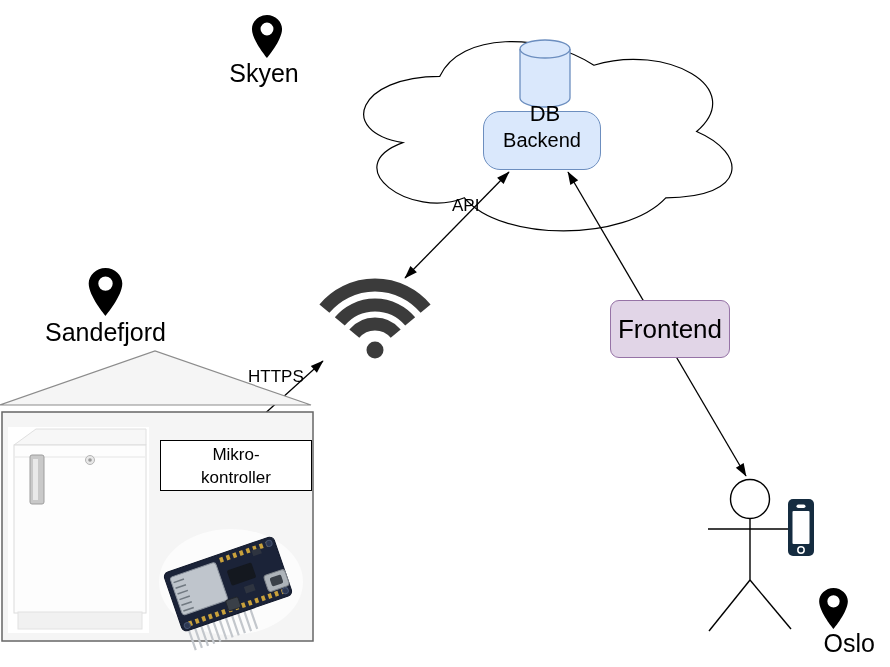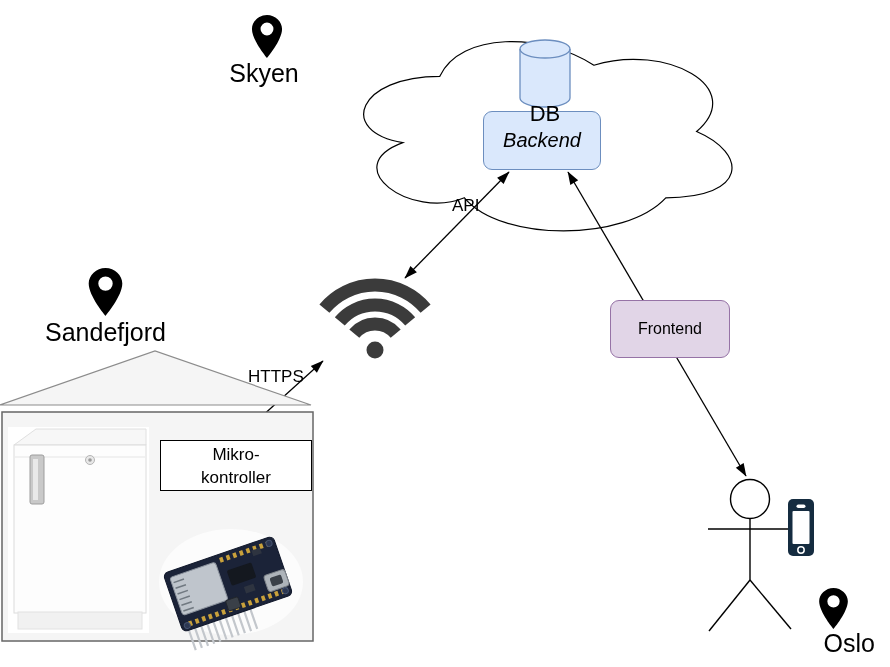--- a/index.html
+++ b/index.html
@@ -8,22 +8,22 @@
     font-family:"Liberation Sans",sans-serif;color:#000;overflow:hidden;
   }
   #canvas svg.layer{position:absolute;left:0;top:0;}
   .label{position:absolute;white-space:nowrap;color:#000;}
   .label.center{text-align:center;}
   .place-label{font-size:25px;}
   .node{
     position:absolute;display:flex;align-items:center;justify-content:center;
     box-sizing:border-box;text-align:center;
   }
-  .node.blue{background:#dae8fc;border:1px solid #6c8ebf;border-radius:9px;font-size:20px;font-style:italic;}
-  .node.purple{background:#e1d5e7;border:1px solid #9673a6;border-radius:9px;font-size:16px;}
+  .node.blue{background:#dae8fc;border:1px solid #6c8ebf;border-radius:17px;font-size:20px;}
+  .node.purple{background:#e1d5e7;border:1px solid #9673a6;border-radius:9px;font-size:26px;}
   .node.plain{background:#ffffff;border:1.4px solid #000;font-size:17px;flex-direction:column;line-height:23px;}
   .edge-label{font-size:17px;}
   .db-label{position:absolute;left:520px;top:64px;width:50px;height:36px;display:flex;
     align-items:center;justify-content:center;font-size:22px;margin-top:32px;}
 </style>
 </head>
 <body>
 
 <div id="canvas">
 

